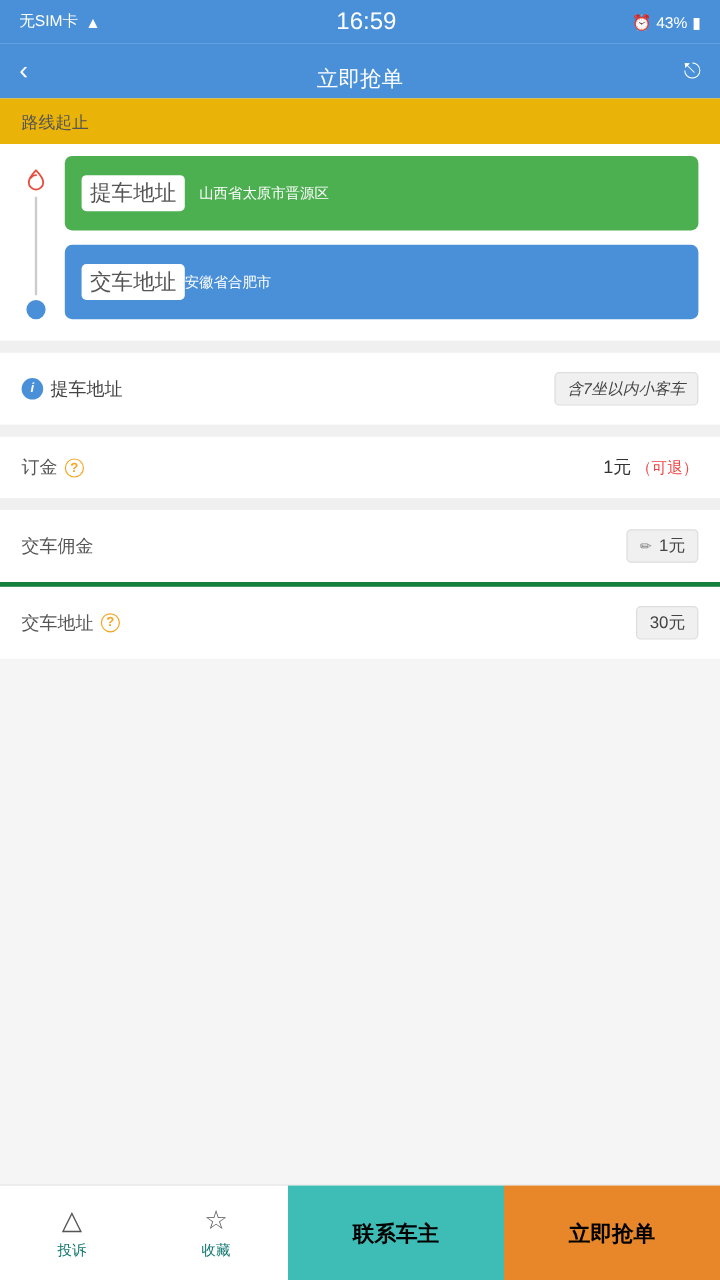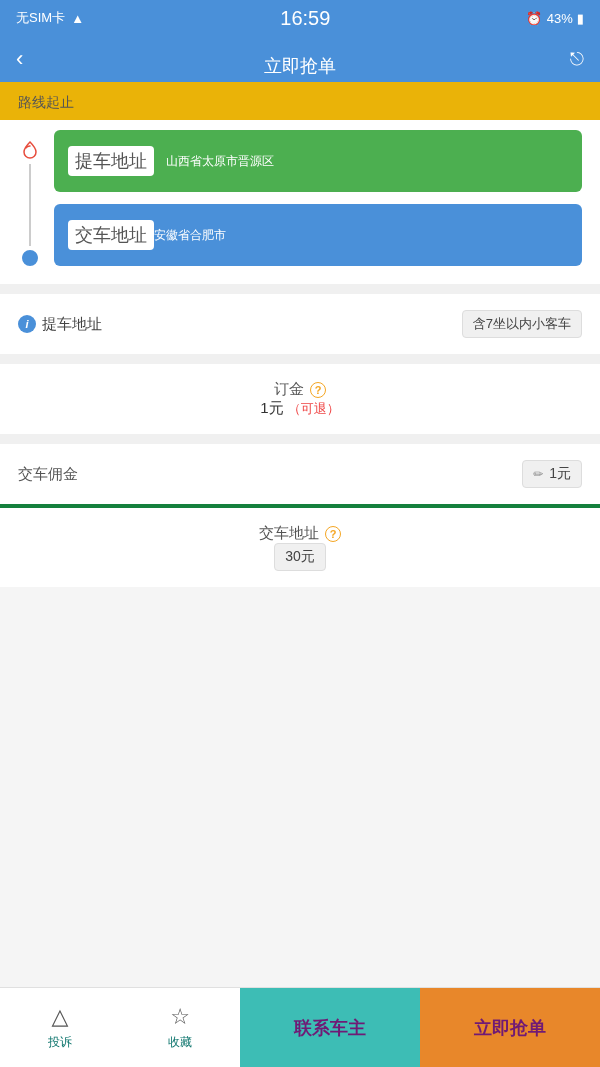--- a/index.html
+++ b/index.html
@@ -170,34 +170,35 @@
       font-style: italic;
       font-weight: bold;
     }
     .info-badge {
       background: #f0f0f0;
       border: 1px solid #ddd;
       border-radius: 4px;
       padding: 4px 10px;
       font-size: 13px;
       color: #444;
+      font-style: italic;
     }
 
     
     .fee-section {
       background: white;
     }
     .fee-row {
       padding: 16px 18px;
       display: flex;
       align-items: center;
       justify-content: space-between;
       border-bottom: 4px solid #15803d;
     }
-    .fee-row:last-child { border-bottom: none; flex-direction: column; }
+    .fee-row:last-child { border-bottom: none; }
     .fee-label {
       display: flex;
       align-items: center;
       gap: 6px;
       color: #555;
       font-size: 15px;
     }
     .fee-value {
       font-size: 15px;
       color: #333;
@@ -262,21 +263,21 @@
       font-size: 12px;
       color: #0f766e;
     }
     .bottom-action {
       flex: 1;
       display: flex;
       align-items: center;
       justify-content: center;
       font-size: 18px;
       font-weight: 600;
-      color: #701a75;
+      color: #000000;
       cursor: pointer;
     }
     .btn-contact { background: #3dbdb5; }
     .btn-grab { background: #e8872a; }
   </style>
 </head>
 <body>
 
 <div class="status-bar">
   <div class="status-left">

